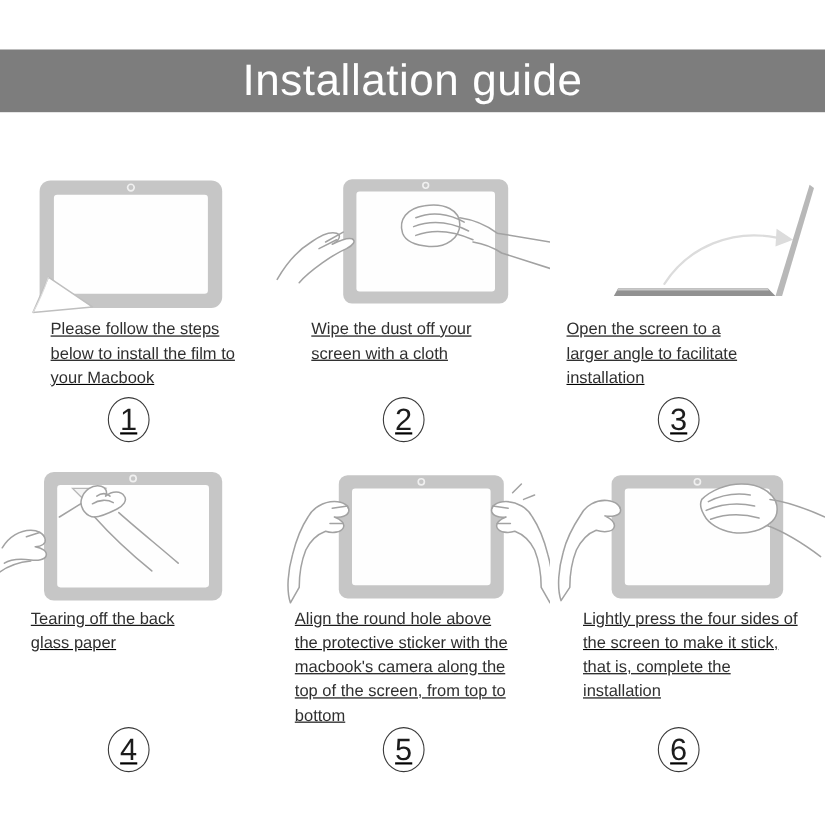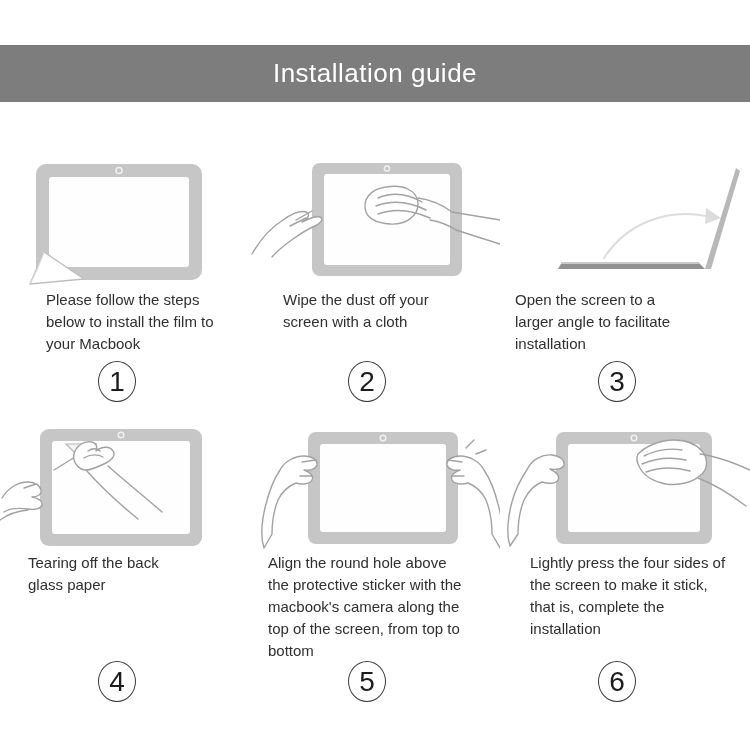--- a/index.html
+++ b/index.html
@@ -6,23 +6,23 @@
   body{
     width:750px;height:750px;background:#ffffff;position:relative;overflow:hidden;
     font-family:"Liberation Sans",sans-serif;
   }
   .header{
     position:absolute;top:45px;left:0;width:750px;height:57px;
     background:var(--header-bg,#7d7d7d);
     display:flex;align-items:center;justify-content:center;
   }
   .header .title{
-    color:var(--header-text,#ffffff);font-size:26px;letter-spacing:.5px;
+    color:var(--header-text,#ffffff);font-size:40px;letter-spacing:.5px;
   }
-  .row{position:absolute;left:0;width:750px;display:flex;}
+  .row{position:absolute;left:0;width:750px;display:flex;text-decoration:underline;}
   .cell{flex:0 0 250px;width:250px;box-sizing:border-box;}
   .r-illo1{top:158px}.r-text1{top:289px}.r-num1{top:361px}
   .r-illo2{top:424px}.r-text2{top:552px}.r-num2{top:661px}
   svg.illo{width:250px;height:128px;display:block;}
   .frame{fill:var(--device-frame,#c6c6c6);}
   .screen{fill:#fefefe;}
   .camera{fill:none;stroke:#f0f0f0;stroke-width:1.5;}
   .hand{fill:#ffffff;stroke:var(--hand-line,#a2a2a2);stroke-width:1.4;stroke-linejoin:round;stroke-linecap:round;}
   .stroke{fill:none;stroke:var(--hand-line,#a2a2a2);stroke-width:1.4;stroke-linecap:round;}
   .caption{

